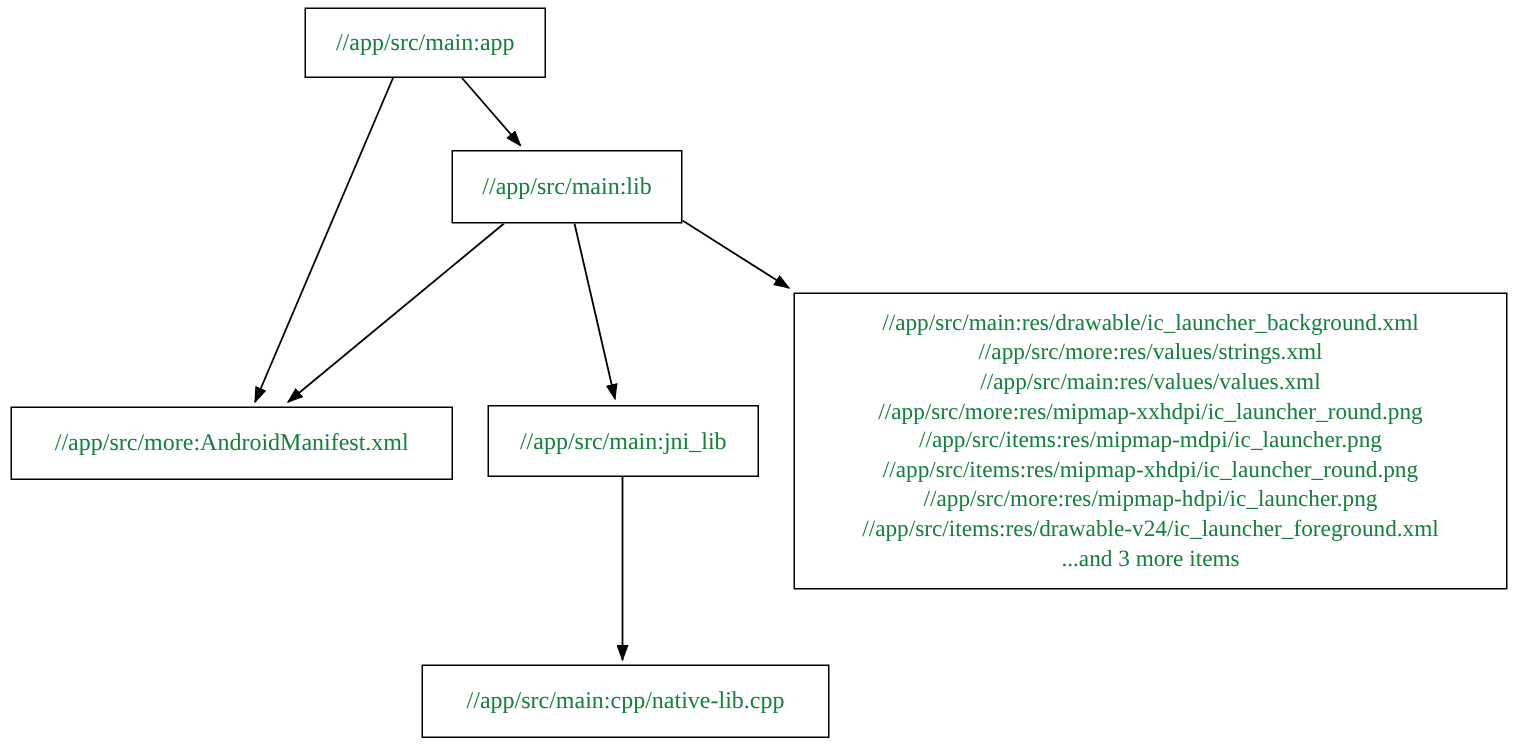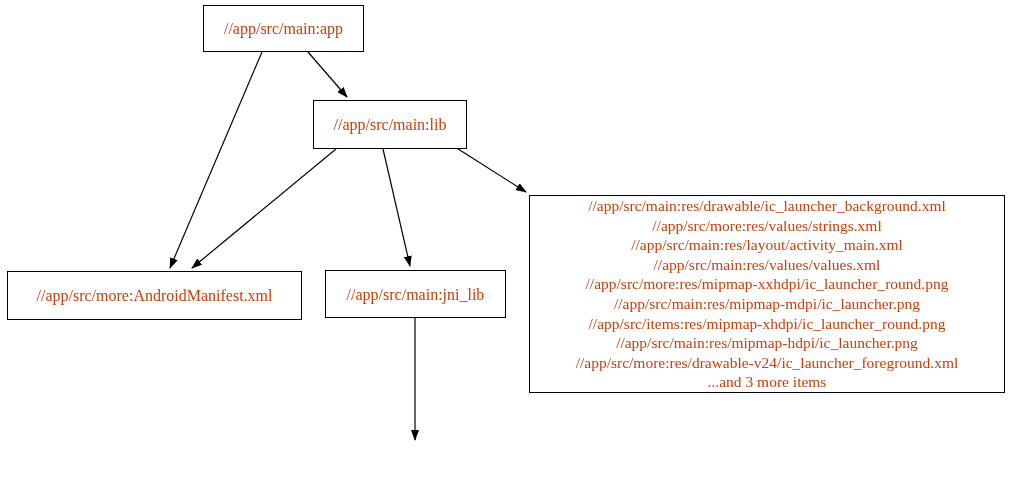--- a/index.html
+++ b/index.html
@@ -6,21 +6,21 @@
     margin: 0;
     padding: 0;
     background: #ffffff;
   }
   #canvas {
     position: relative;
     width: 1018px;
     height: 496px;
     background: #ffffff;
     font-family: "Liberation Serif", "DejaVu Serif", serif;
-    color: #c2410c;
+    color: #15803d;
     overflow: hidden;
   }
   #edges {
     position: absolute;
     left: 0;
     top: 0;
     width: 1018px;
     height: 496px;
     pointer-events: none;
   }
@@ -36,21 +36,21 @@
     font-size: 16px;
     line-height: 19px;
     white-space: nowrap;
   }
   .node.multiline {
     flex-direction: column;
     font-size: 15.5px;
     line-height: 19.6px;
   }
   #node-app            { left: 203px; top: 5px;   width: 161px; height: 47px; }
-  #node-lib            { left: 301px; top: 100px; width: 154px; height: 49px; margin-left: 12px; }
+  #node-lib            { left: 301px; top: 100px; width: 154px; height: 49px; }
   #node-manifest       { left: 7px;   top: 271px; width: 295px; height: 49px; }
   #node-jni-lib        { left: 325px; top: 270px; width: 181px; height: 48px; }
   #node-res-group      { left: 529px; top: 195px; width: 476px; height: 198px; }
   #node-native-lib-cpp { left: 281px; top: 443px; width: 272px; height: 49px; }
 </style>
 </head>
 <body>
 
 <div id="canvas">
 
@@ -80,24 +80,26 @@
     <span>//app/src/more:AndroidManifest.xml</span>
   </div>
 
   <div class="node" id="node-jni-lib">
     <span>//app/src/main:jni_lib</span>
   </div>
 
   <div class="node multiline" id="node-res-group">
     <div>//app/src/main:res/drawable/ic_launcher_background.xml</div>
     <div>//app/src/more:res/values/strings.xml</div>
-    <div>//app/src/main:res/layout/activity_main.xml</div>
     <div>//app/src/main:res/values/values.xml</div>
     <div>//app/src/more:res/mipmap-xxhdpi/ic_launcher_round.png</div>
-    <div>//app/src/main:res/mipmap-mdpi/ic_launcher.png</div>
+    <div>//app/src/items:res/mipmap-mdpi/ic_launcher.png</div>
     <div>//app/src/items:res/mipmap-xhdpi/ic_launcher_round.png</div>
-    <div>//app/src/main:res/mipmap-hdpi/ic_launcher.png</div>
-    <div>//app/src/more:res/drawable-v24/ic_launcher_foreground.xml</div>
+    <div>//app/src/more:res/mipmap-hdpi/ic_launcher.png</div>
+    <div>//app/src/items:res/drawable-v24/ic_launcher_foreground.xml</div>
     <div>...and 3 more items</div>
   </div>
 
+  <div class="node" id="node-native-lib-cpp">
+    <span>//app/src/main:cpp/native-lib.cpp</span>
+  </div>
 
 </div>
 
 </body></html>

